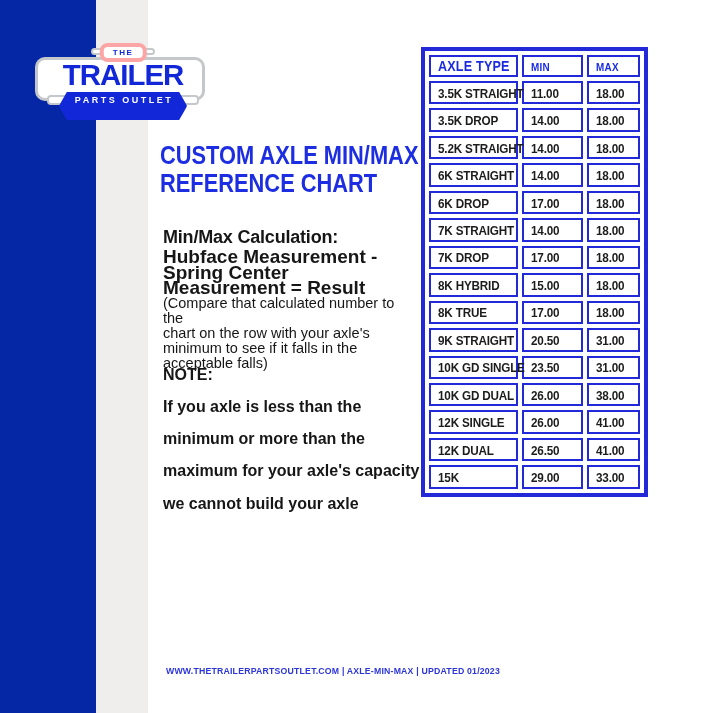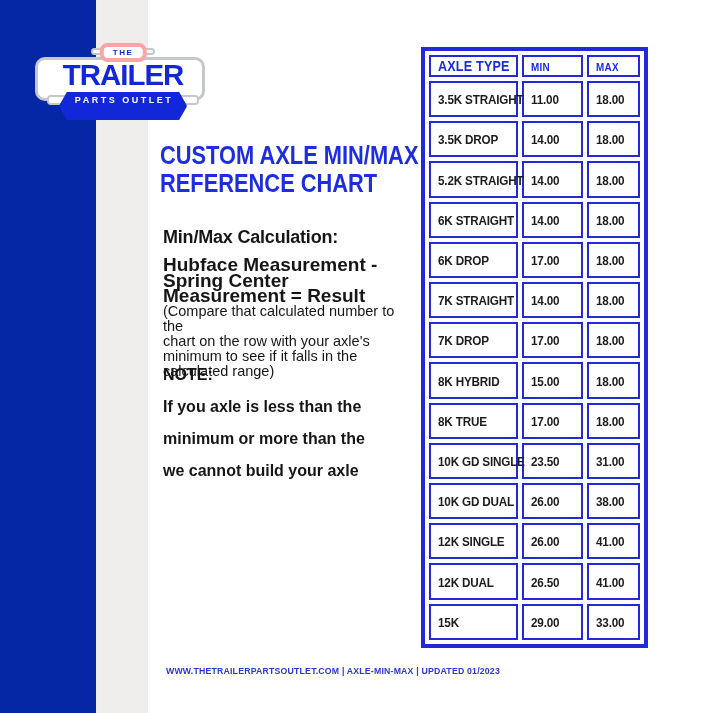--- a/index.html
+++ b/index.html
@@ -30,32 +30,32 @@
   .logo-banner { position:absolute; top:52px; left:50%; transform:translateX(-50%);
     background:#1228d8; color:#fff; font-size:9px; font-weight:bold; letter-spacing:2.5px;
     padding:3px 14px 15px 16px; white-space:nowrap; z-index:2;
     clip-path:polygon(8px 0, calc(100% - 8px) 0, 100% 50%, calc(100% - 8px) 100%, 8px 100%, 0 50%); }
 
   
   .title { position:absolute; left:160px; top:141px; color:#1d2ee2; font-weight:bold;
     font-size:26px; line-height:28px; white-space:nowrap;
     transform:scaleX(0.84); transform-origin:left top; letter-spacing:0; }
   .calc { position:absolute; left:163px; top:227px; width:252px; color:#161616; }
-  .calc-heading { font-size:18px; font-weight:bold; letter-spacing:-0.2px; margin-bottom:9px; }
+  .calc-heading { font-size:18px; font-weight:bold; letter-spacing:-0.2px; margin-bottom:1px; }
   .calc-formula div { font-size:19px; font-weight:bold; line-height:15.5px; }
   .calc-para div { font-size:14.5px; line-height:15.2px; }
   .note { position:absolute; left:163px; top:366px; width:260px; color:#161616; }
   .note-heading { font-size:16px; font-weight:bold; line-height:17px; margin-bottom:6px; }
   .note-line { font-size:16px; font-weight:bold; line-height:16.2px;margin-top:16px; }
   .footer { position:absolute; left:166px; top:666px; font-size:9px; font-weight:bold;
     color:#2b35d9; letter-spacing:0.2px; transform:scaleX(0.97); transform-origin:left;
     white-space:nowrap; }
 
   
-  .table-wrap { position:absolute; left:421px; top:47px; width:227px; height:601px;
+  .table-wrap { position:absolute; left:421px; top:47px; width:227px; height:450px;
     border:4px solid #2129d8; background:#fff; }
   table { border-collapse:separate; border-spacing:4px; width:100%; height:100%;
     table-layout:fixed; }
   th, td { border:2px solid #2129d8; background:#fff; vertical-align:middle;
     text-align:left; padding:0 0 0 7px; }
   th { color:#1b2ce0; }
   col.c-type { width:44%; } col.c-min { width:30%; } col.c-max { width:26%; }
   .cell-text { display:inline-block; white-space:nowrap; transform:scaleX(0.9);
     transform-origin:left center; }
   th .cell-text { font-weight:bold; font-size:11px; letter-spacing:0.3px; }
@@ -85,28 +85,29 @@
 <div class="calc">
   <div class="calc-heading">Min/Max Calculation:</div>
   <div class="calc-formula">
     <div>Hubface Measurement - Spring Center</div>
     <div>Measurement = Result</div>
   </div>
   <div class="calc-para">
     <div>(Compare that calculated number to the</div>
     <div>chart on the row with your axle's</div>
     <div>minimum to see if it falls in the</div>
-    <div>calculated range)</div>
+    <div>acceptable falls)</div>
   </div>
 </div>
 
 <div class="note">
   <div class="note-heading">NOTE:</div>
   <div class="note-line">If you axle is less than the</div>
   <div class="note-line">minimum or more than the</div>
+  <div class="note-line">maximum for your axle's capacity</div>
   <div class="note-line">we cannot build your axle</div>
 </div>
 
 <div class="footer">WWW.THETRAILERPARTSOUTLET.COM | AXLE-MIN-MAX | UPDATED 01/2023</div>
 
 <div class="table-wrap">
   <table>
     <colgroup>
       <col class="c-type">
         <col class="c-min">
@@ -165,20 +166,25 @@
           <td><span class="cell-text">8K HYBRID</span></td>
           <td><span class="cell-text">15.00</span></td>
           <td><span class="cell-text">18.00</span></td>
         </tr>
         <tr>
           <td><span class="cell-text">8K TRUE</span></td>
           <td><span class="cell-text">17.00</span></td>
           <td><span class="cell-text">18.00</span></td>
         </tr>
         <tr>
+          <td><span class="cell-text">9K STRAIGHT</span></td>
+          <td><span class="cell-text">20.50</span></td>
+          <td><span class="cell-text">31.00</span></td>
+        </tr>
+        <tr>
           <td><span class="cell-text">10K GD SINGLE</span></td>
           <td><span class="cell-text">23.50</span></td>
           <td><span class="cell-text">31.00</span></td>
         </tr>
         <tr>
           <td><span class="cell-text">10K GD DUAL</span></td>
           <td><span class="cell-text">26.00</span></td>
           <td><span class="cell-text">38.00</span></td>
         </tr>
         <tr>

